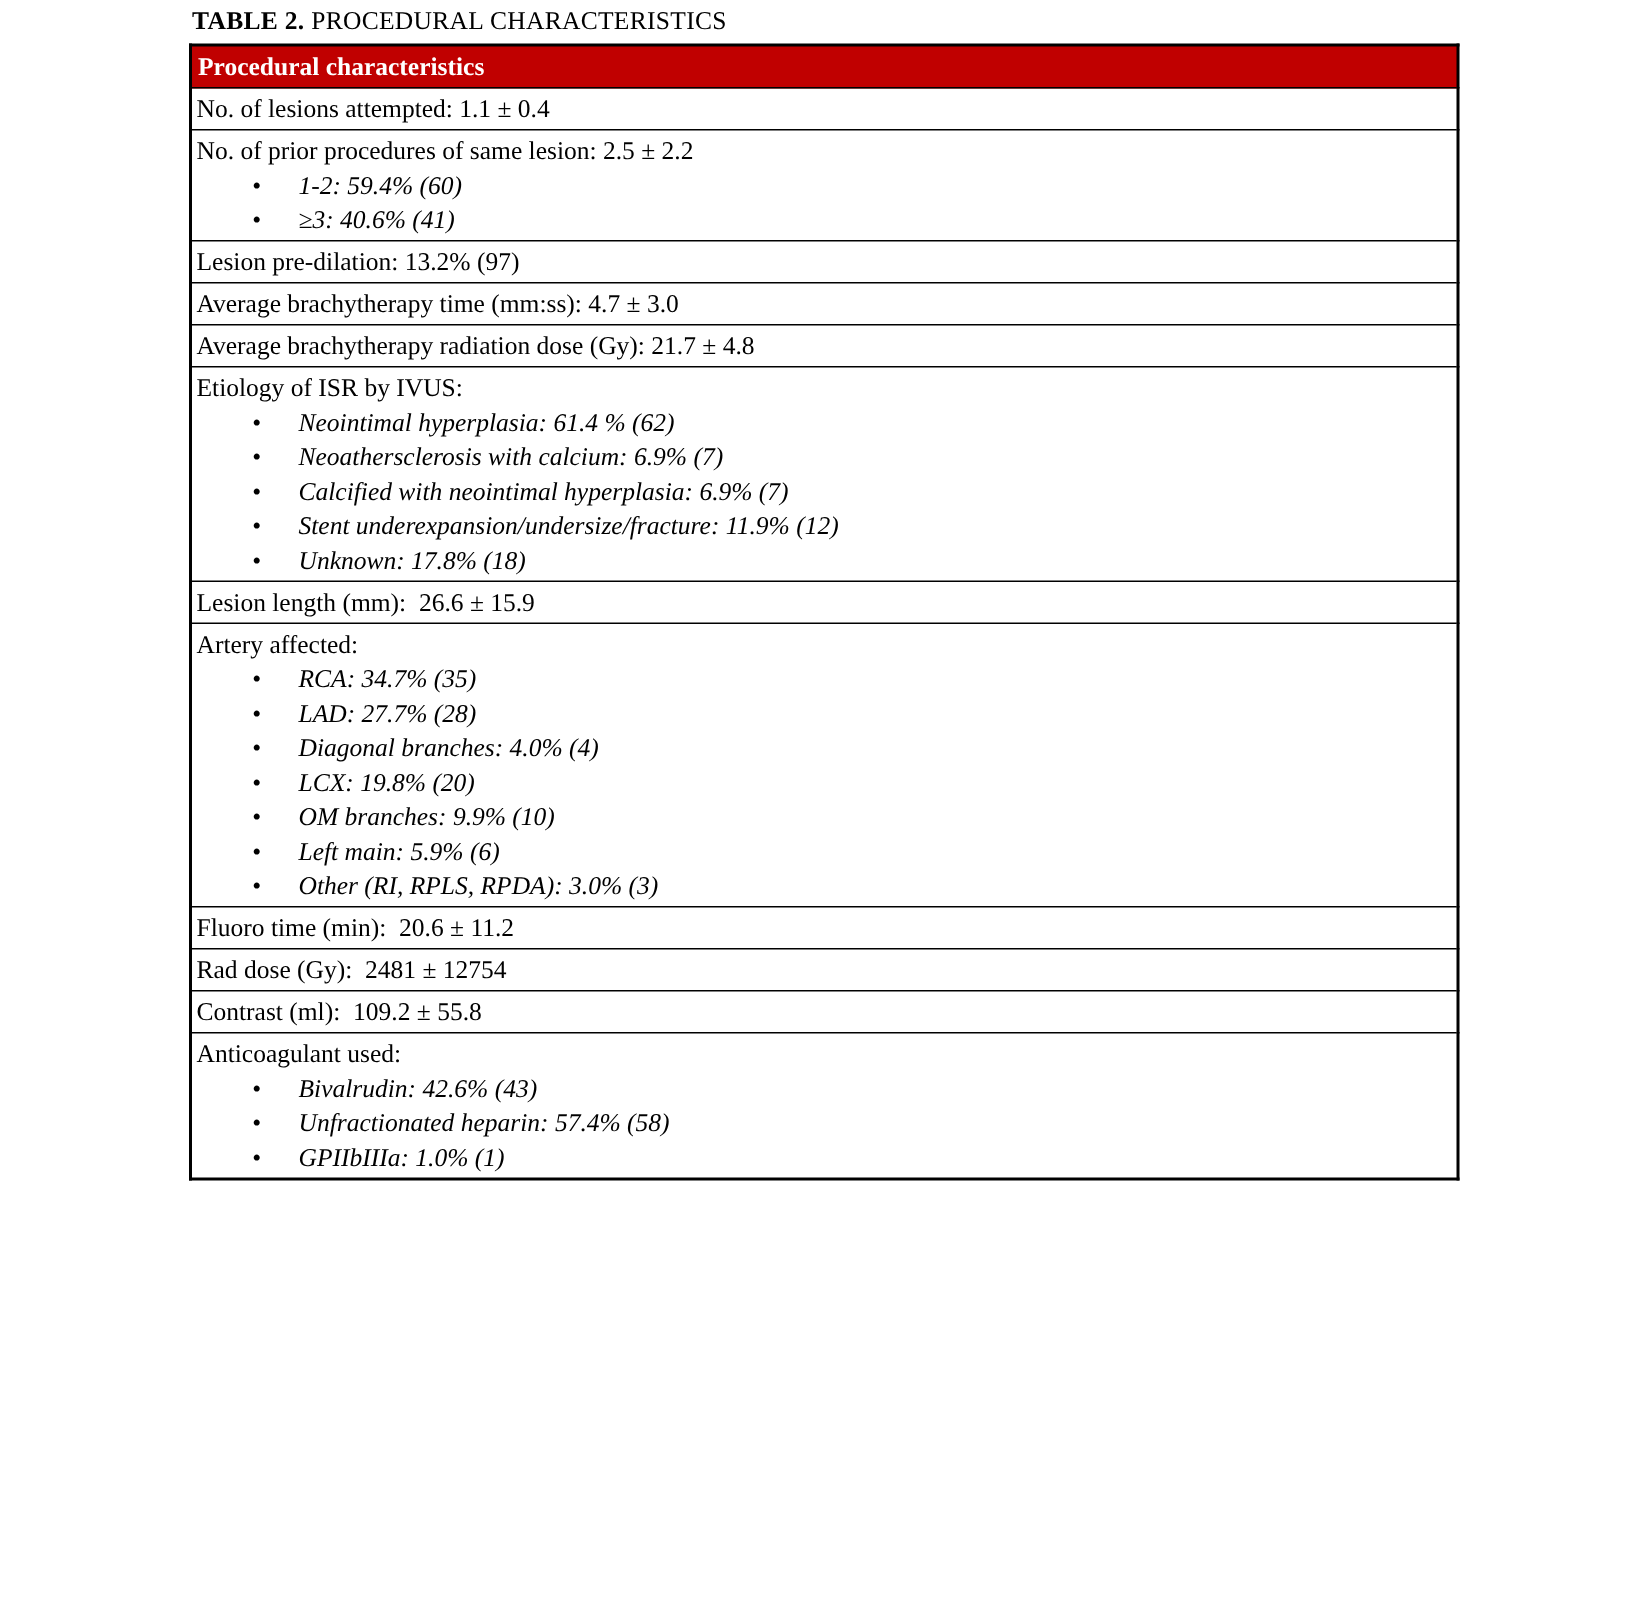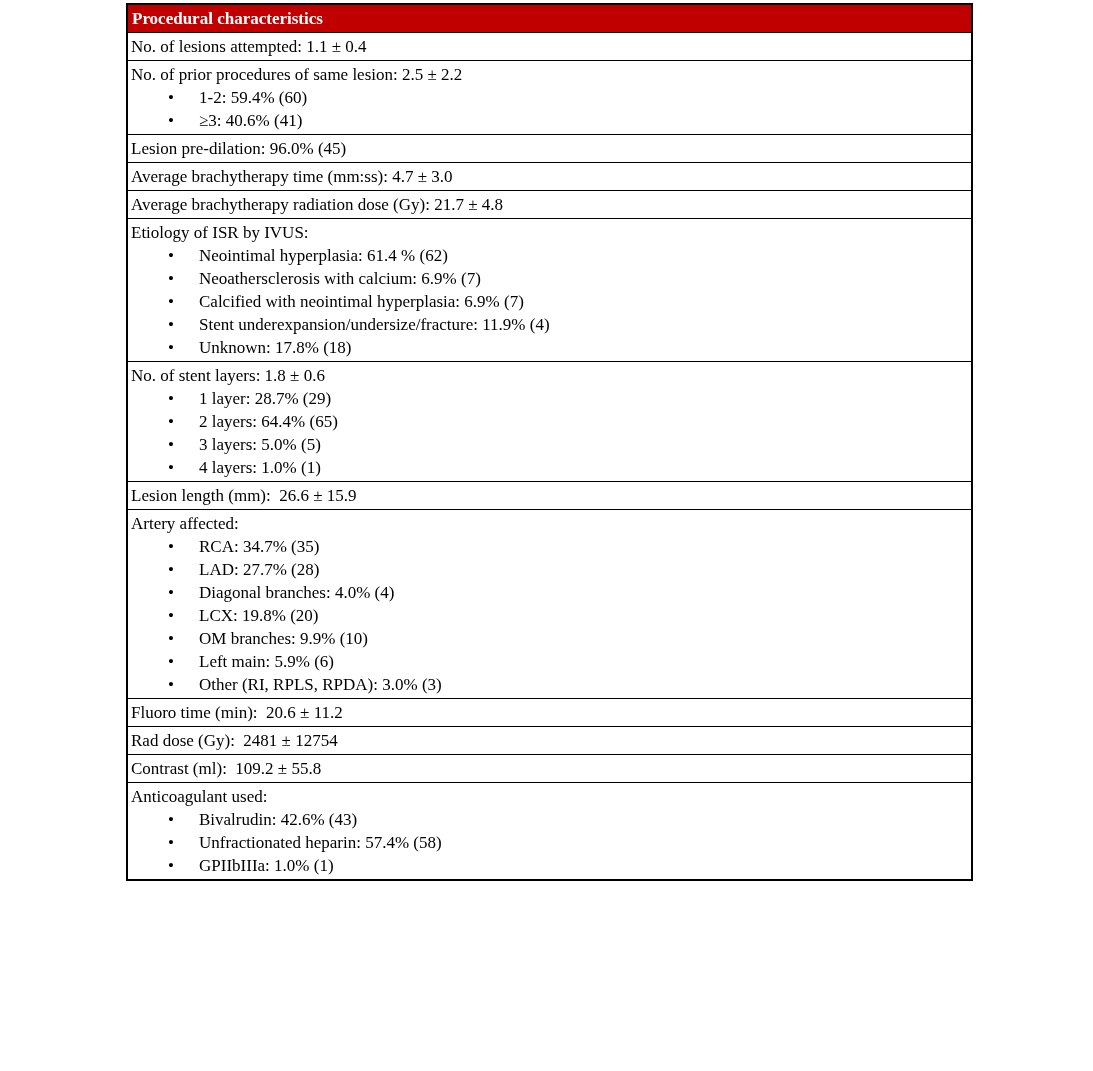--- a/index.html
+++ b/index.html
@@ -59,33 +59,35 @@
   }
   td.row-cell ul.bullets {
     margin: 0;
     padding: 0;
     list-style: none;
   }
   td.row-cell ul.bullets li {
     position: relative;
     padding-left: 68px;
     white-space: pre-wrap;
+    font-style: italic;
   }
   td.row-cell ul.bullets li::before {
     content: "\2022";
     position: absolute;
     left: 37px;
     top: 0;
     font-size: 17px;
   }
 </style>
 </head>
 <body>
 
 <div class="page">
+  <p class="doc-title"><span class="bold">TABLE 2.</span><span> PROCEDURAL CHARACTERISTICS</span></p>
 
   <table class="proc-table">
     <thead>
       <tr>
         <th class="red-header" style="background: rgb(192, 0, 0); color: rgb(255, 255, 255);">Procedural characteristics</th>
       </tr>
     </thead>
     <tbody id="table-body">
         <tr>
           <td class="row-cell">
@@ -96,53 +98,42 @@
           <td class="row-cell">
             <div class="row-text">No. of prior procedures of same lesion: 2.5 ± 2.2</div>
             <ul class="bullets">
               <li>1-2: 59.4% (60)</li>
               <li>≥3: 40.6% (41)</li>
             </ul>
           </td>
         </tr>
         <tr>
           <td class="row-cell">
-            <div class="row-text">Lesion pre-dilation: 96.0% (45)</div>
+            <div class="row-text">Lesion pre-dilation: 13.2% (97)</div>
           </td>
         </tr>
         <tr>
           <td class="row-cell">
             <div class="row-text">Average brachytherapy time (mm:ss): 4.7 ± 3.0</div>
           </td>
         </tr>
         <tr>
           <td class="row-cell">
             <div class="row-text">Average brachytherapy radiation dose (Gy): 21.7 ± 4.8</div>
           </td>
         </tr>
         <tr>
           <td class="row-cell">
             <div class="row-text">Etiology of ISR by IVUS:</div>
             <ul class="bullets">
               <li>Neointimal hyperplasia: 61.4 % (62)</li>
               <li>Neoathersclerosis with calcium: 6.9% (7)</li>
               <li>Calcified with neointimal hyperplasia: 6.9% (7)</li>
-              <li>Stent underexpansion/undersize/fracture: 11.9% (4)</li>
+              <li>Stent underexpansion/undersize/fracture: 11.9% (12)</li>
               <li>Unknown: 17.8% (18)</li>
-            </ul>
-          </td>
-        </tr>
-        <tr>
-          <td class="row-cell">
-            <div class="row-text">No. of stent layers: 1.8 ± 0.6</div>
-            <ul class="bullets">
-              <li>1 layer: 28.7% (29)</li>
-              <li>2 layers: 64.4% (65)</li>
-              <li>3 layers: 5.0% (5)</li>
-              <li>4 layers: 1.0% (1)</li>
             </ul>
           </td>
         </tr>
         <tr>
           <td class="row-cell">
             <div class="row-text">Lesion length (mm):  26.6 ± 15.9</div>
           </td>
         </tr>
         <tr>
           <td class="row-cell">

